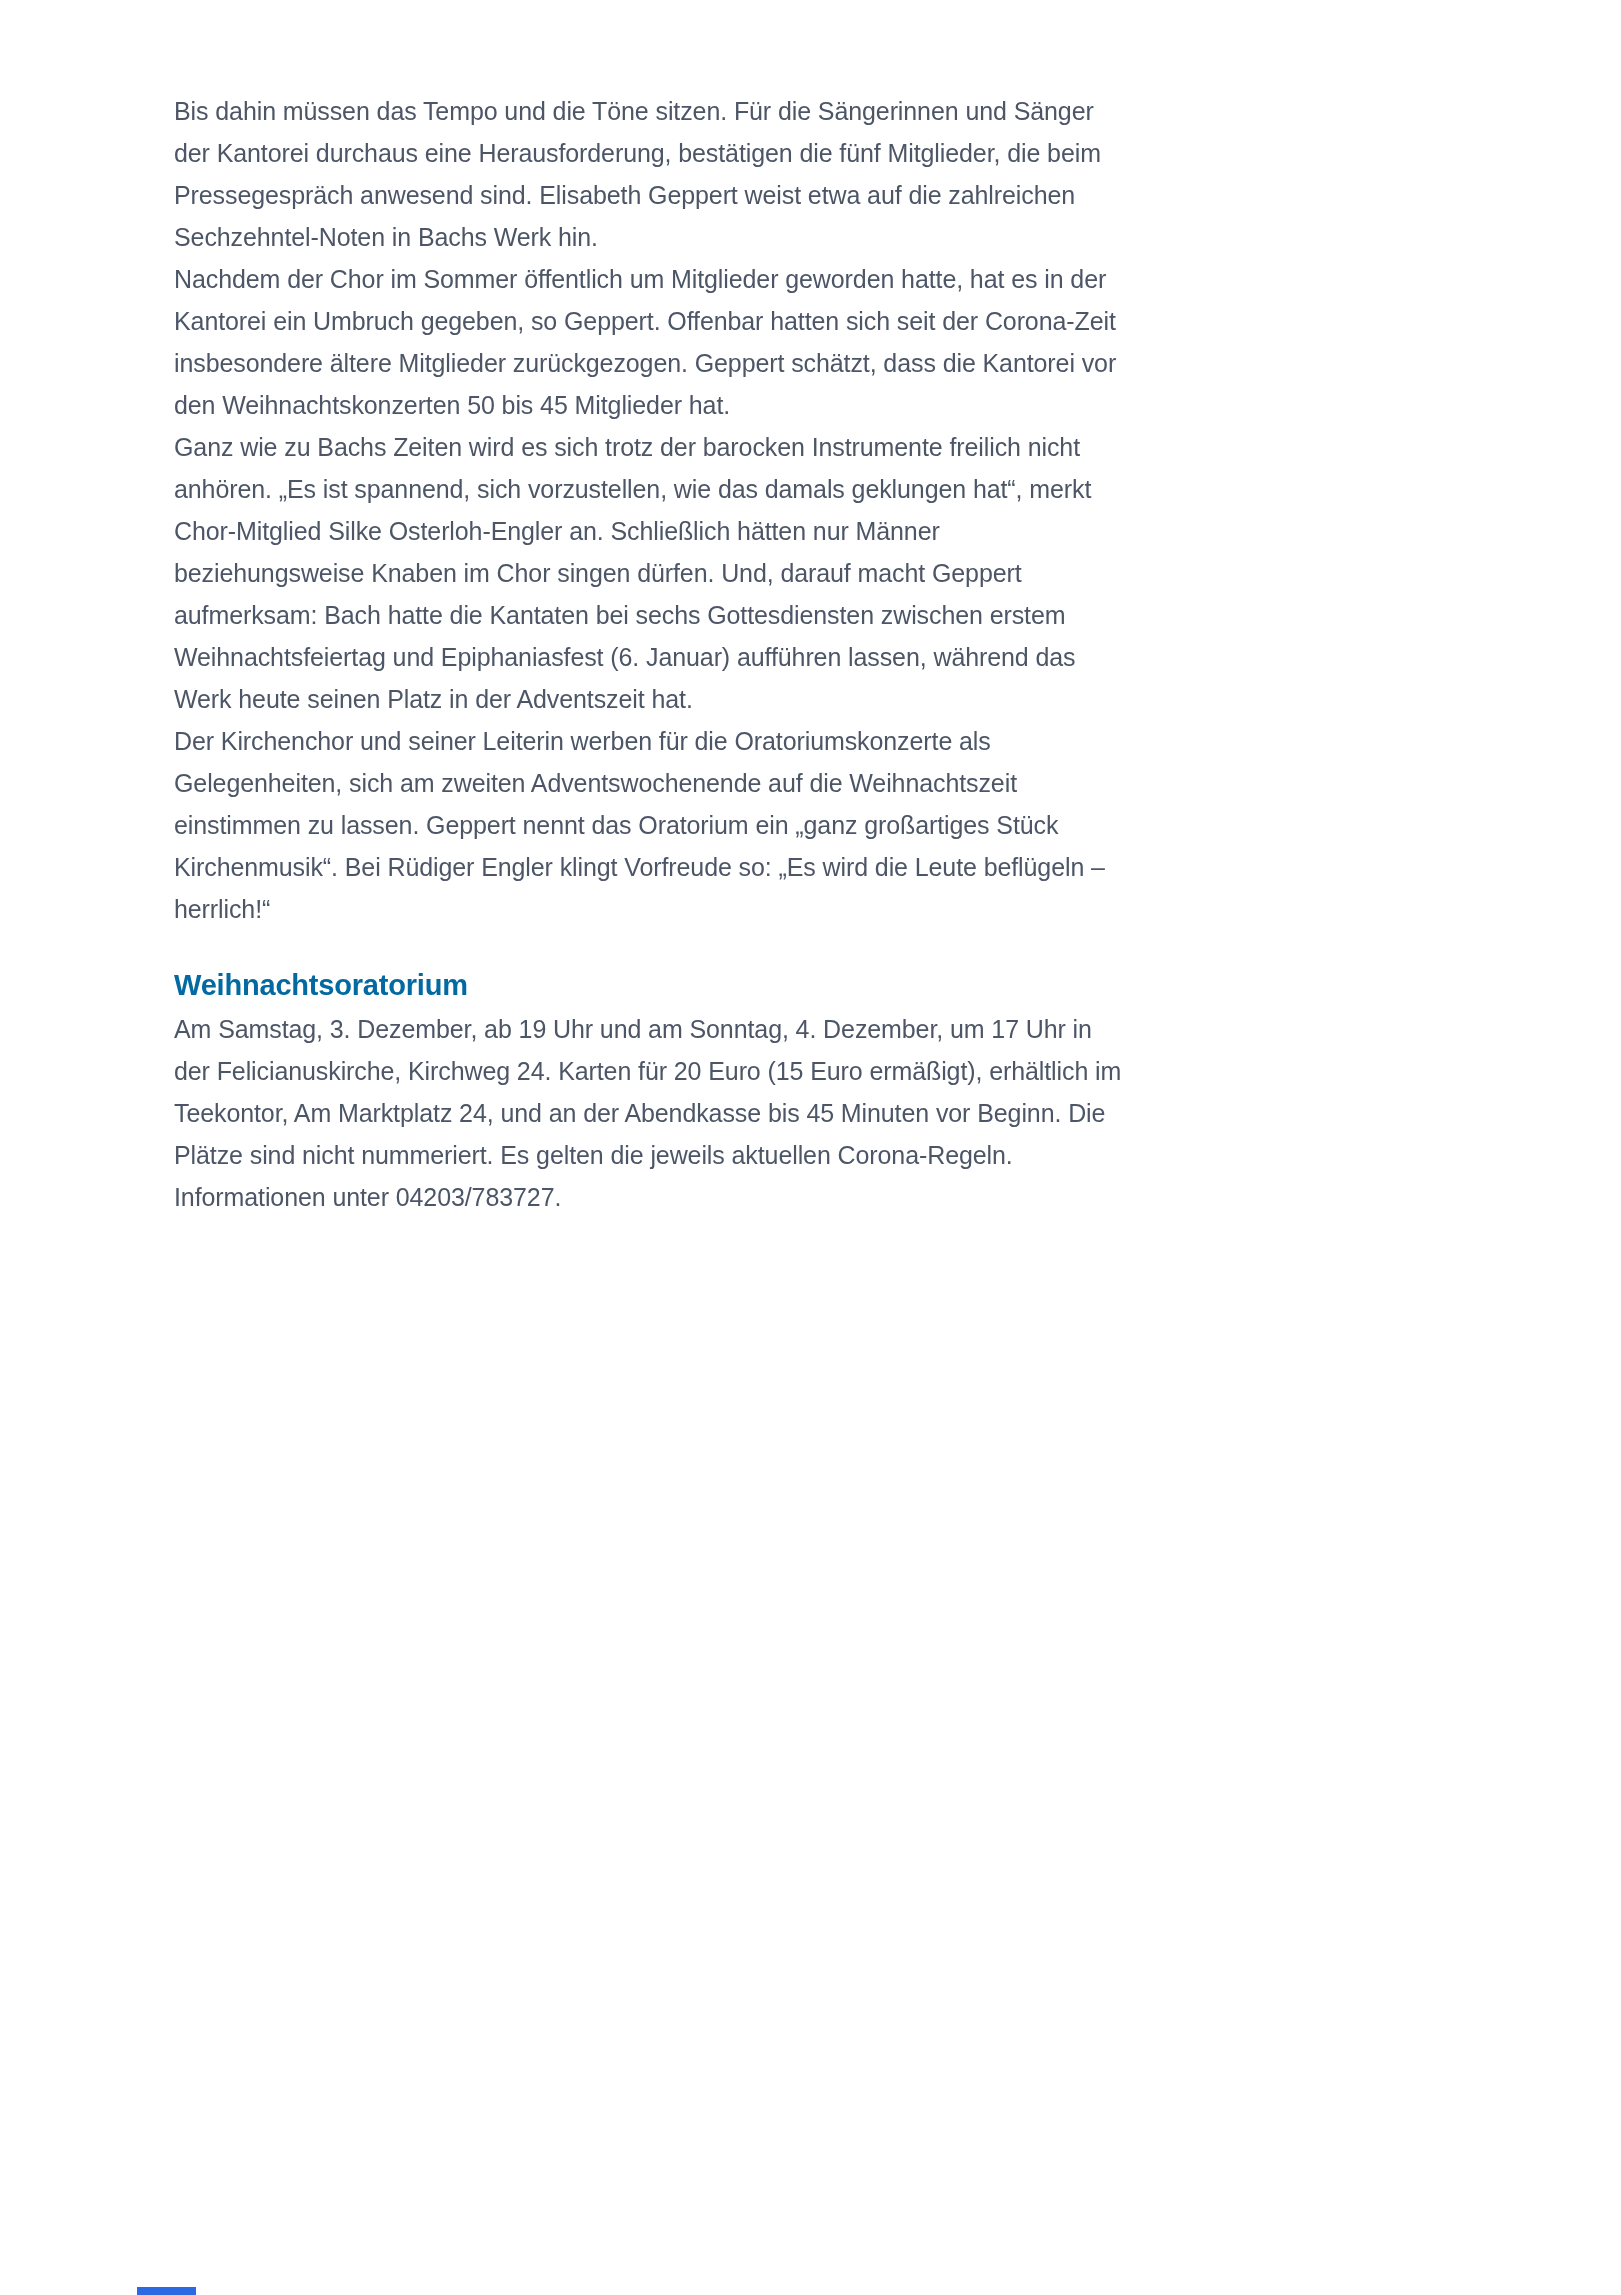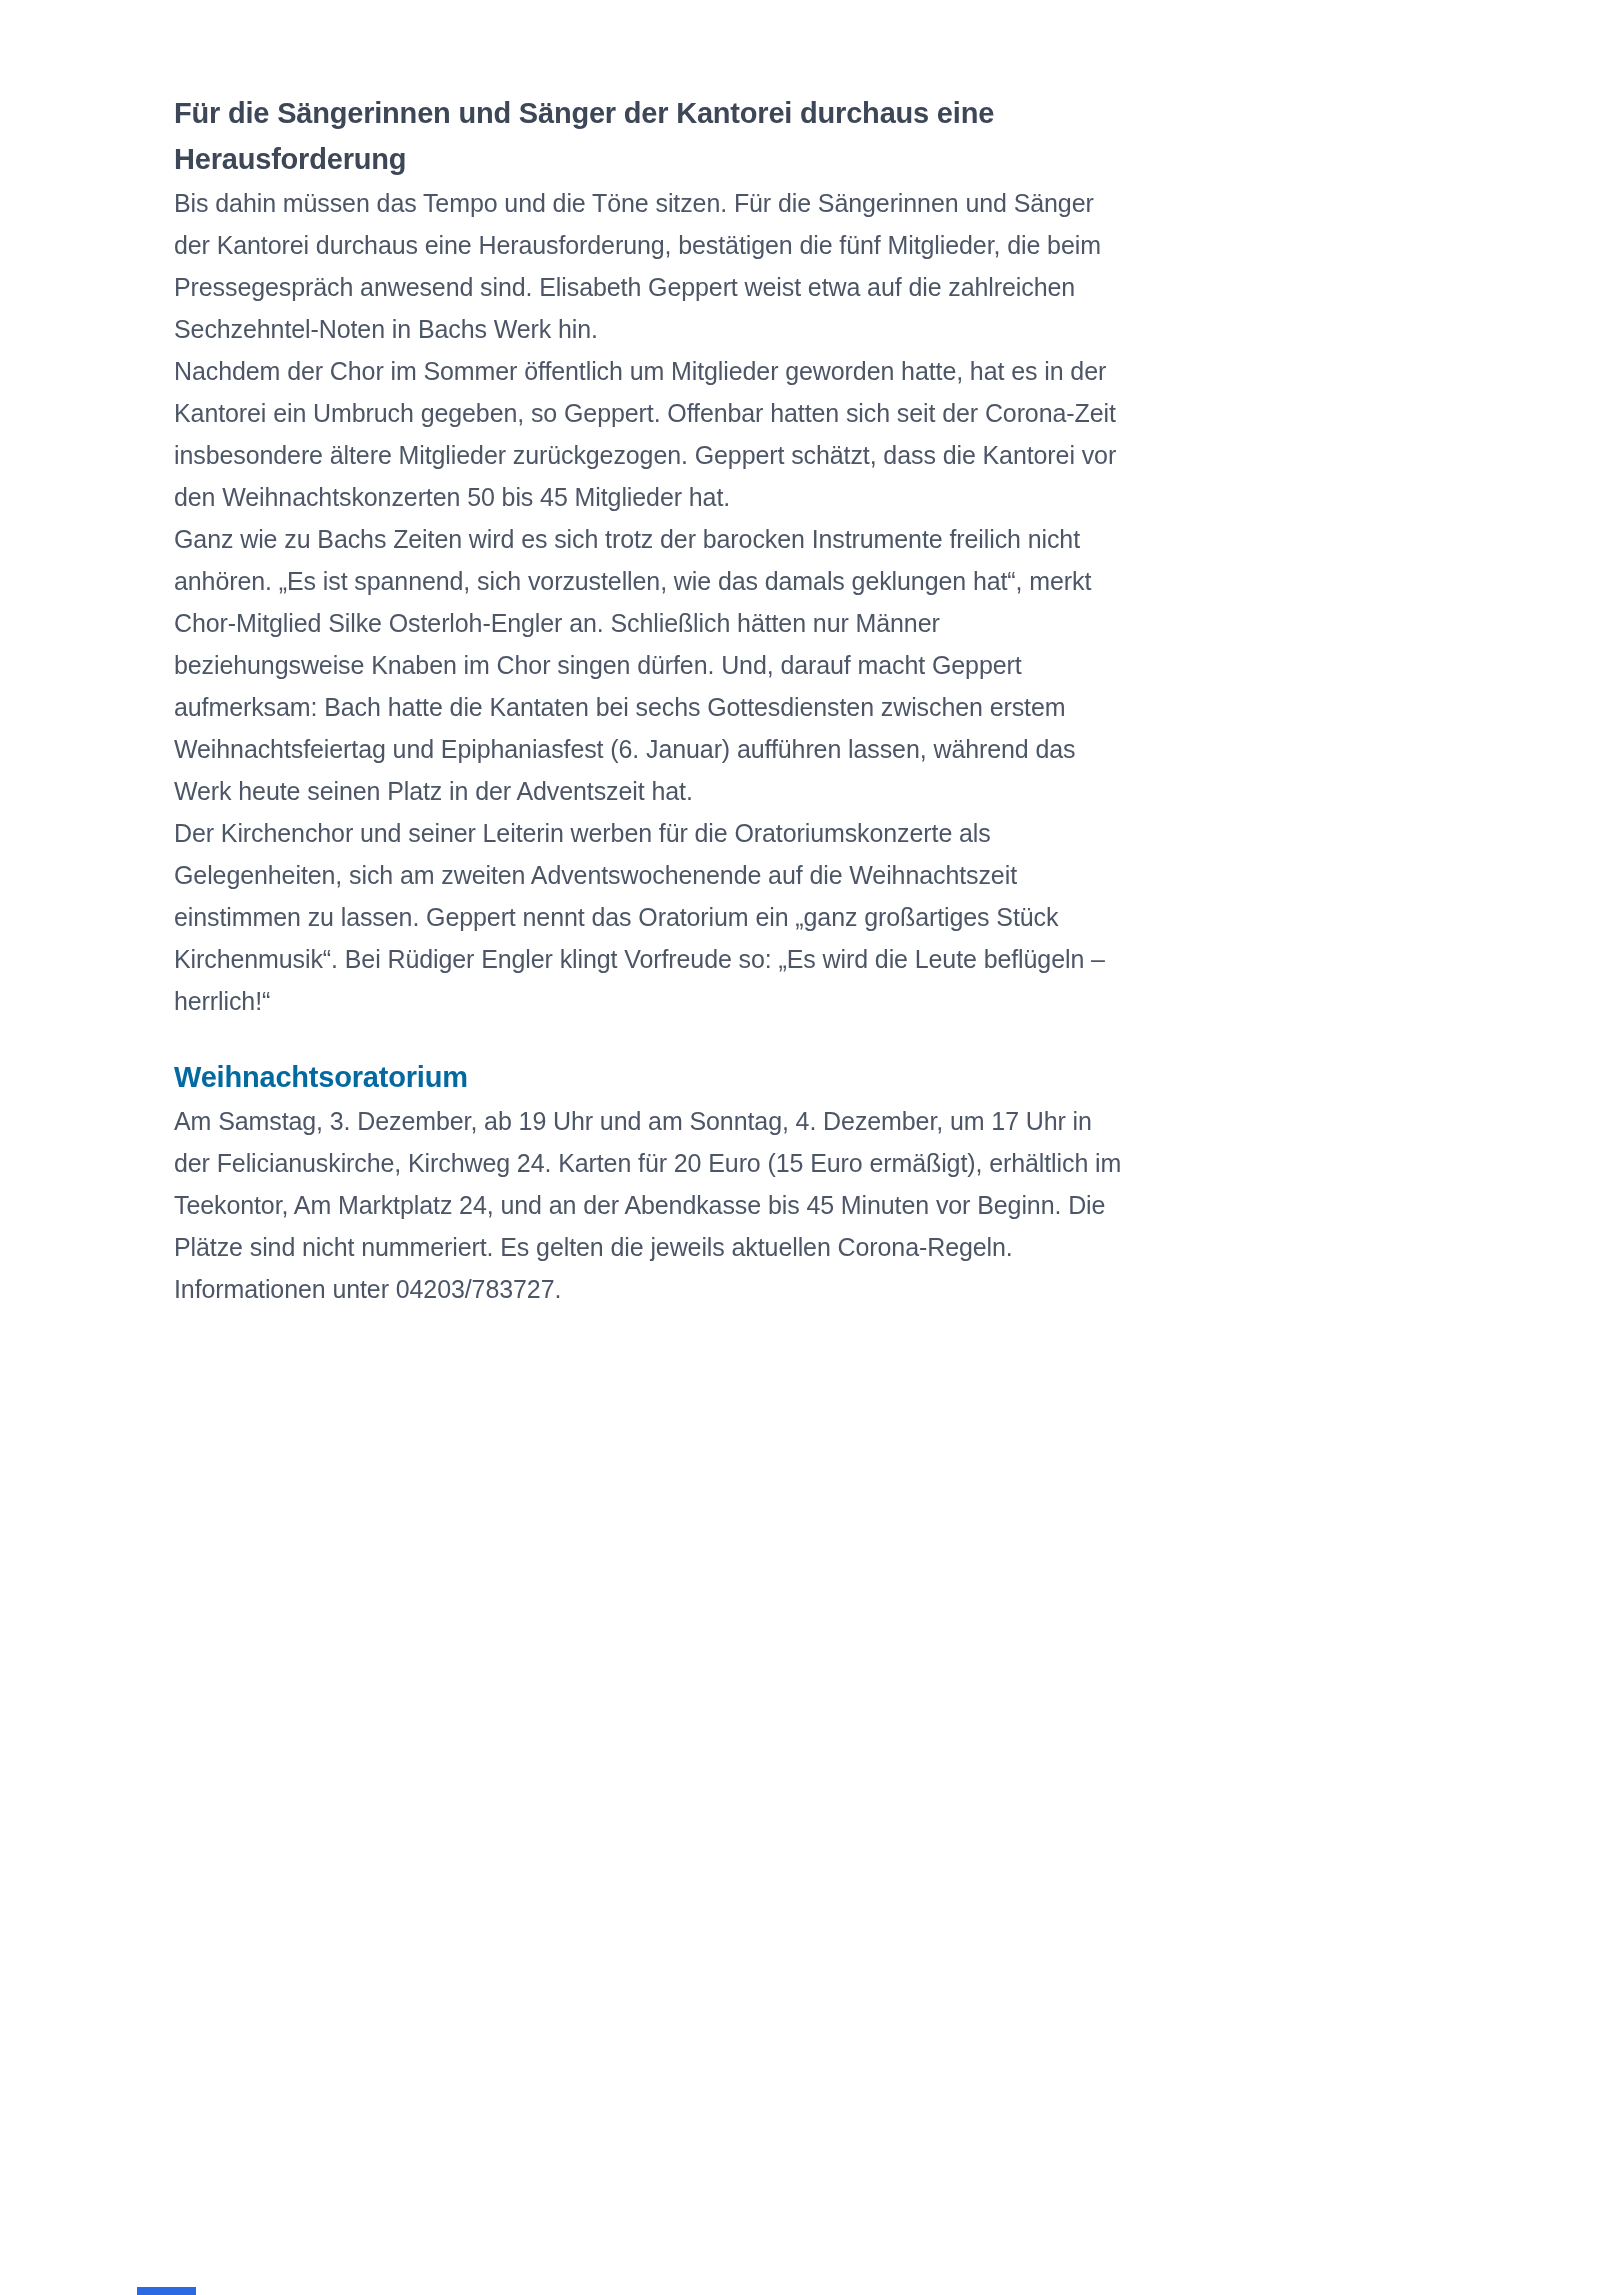--- a/index.html
+++ b/index.html
@@ -61,21 +61,20 @@
     height: 7.9px;
     background: #2c6ae4;
   }
 </style>
 </head>
 <body>
 
 <main class="article">
   <div class="article-inner">
 
-    <h1 class="article-title">Für die Sängerinnen und Sänger der Kantorei durchaus eine Herausforderung</h1>
 
     <p class="para p0">Bis dahin müssen das Tempo und die Töne sitzen. Für die Sängerinnen und Sänger der Kantorei durchaus eine Herausforderung, bestätigen die fünf Mitglieder, die beim Pressegespräch anwesend sind. Elisabeth Geppert weist etwa auf die zahlreichen Sechzehntel-Noten in Bachs Werk hin.</p>
 
     <p class="para p1">Nachdem der Chor im Sommer öffentlich um Mitglieder geworden hatte, hat es in der Kantorei ein Umbruch gegeben, so Geppert. Offenbar hatten sich seit der Corona-Zeit insbesondere ältere Mitglieder zurückgezogen. Geppert schätzt, dass die Kantorei vor den Weihnachtskonzerten 50 bis 45 Mitglieder hat.</p>
 
     <p class="para p2">Ganz wie zu Bachs Zeiten wird es sich trotz der barocken Instrumente freilich nicht anhören. „Es ist spannend, sich vorzustellen, wie das damals geklungen hat“, merkt Chor-Mitglied Silke Osterloh-Engler an. Schließlich hätten nur Männer beziehungsweise Knaben im Chor singen dürfen. Und, darauf macht Geppert aufmerksam: Bach hatte die Kantaten bei sechs Gottesdiensten zwischen erstem Weihnachtsfeiertag und Epiphaniasfest (6. Januar) aufführen lassen, während das Werk heute seinen Platz in der Adventszeit hat.</p>
 
     <p class="para p3">Der Kirchenchor und seiner Leiterin werben für die Oratoriumskonzerte als Gelegenheiten, sich am zweiten Adventswochenende auf die Weihnachtszeit einstimmen zu lassen. Geppert nennt das Oratorium ein „ganz großartiges Stück Kirchenmusik“. Bei Rüdiger Engler klingt Vorfreude so: „Es wird die Leute beflügeln – herrlich!“</p>
 
     <h2 class="section-heading">Weihnachtsoratorium</h2>

